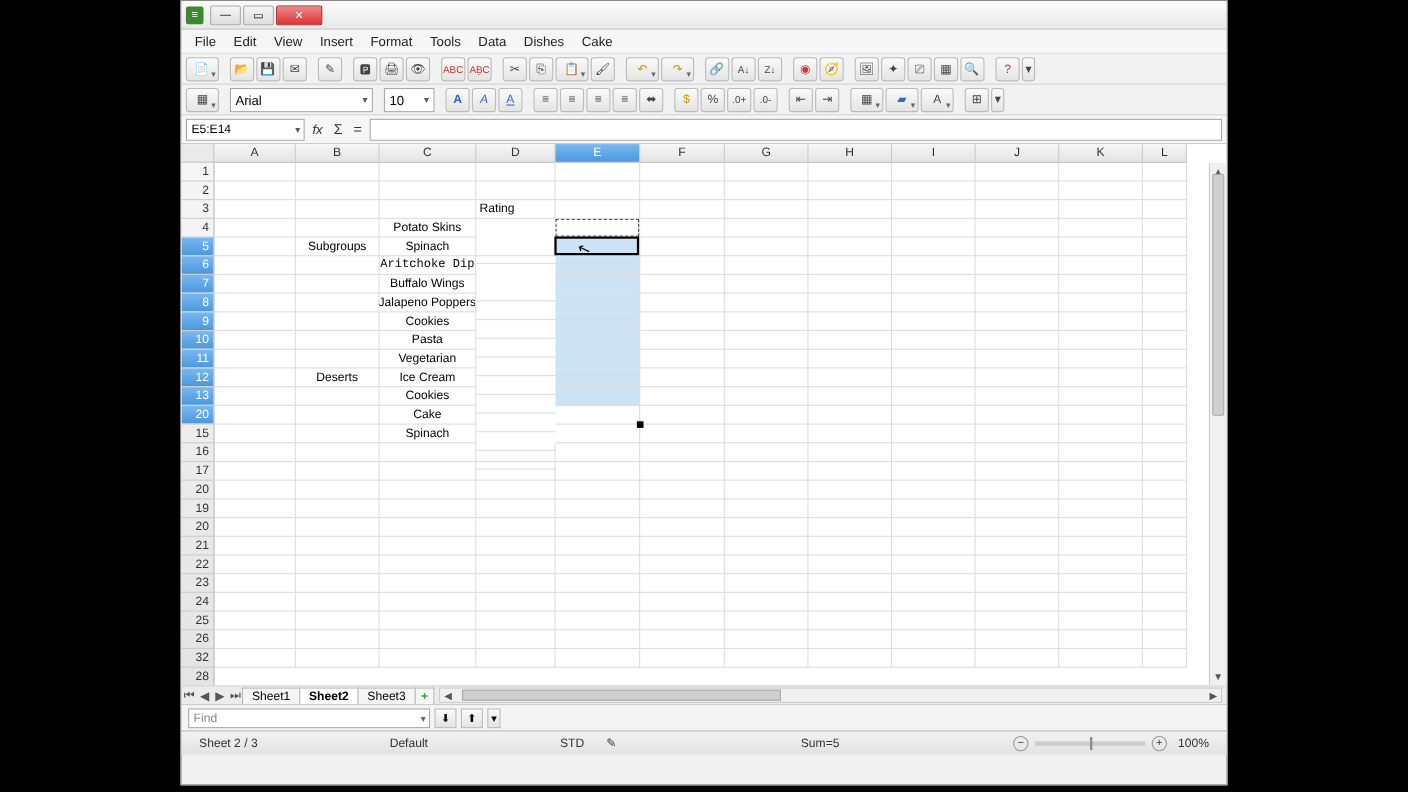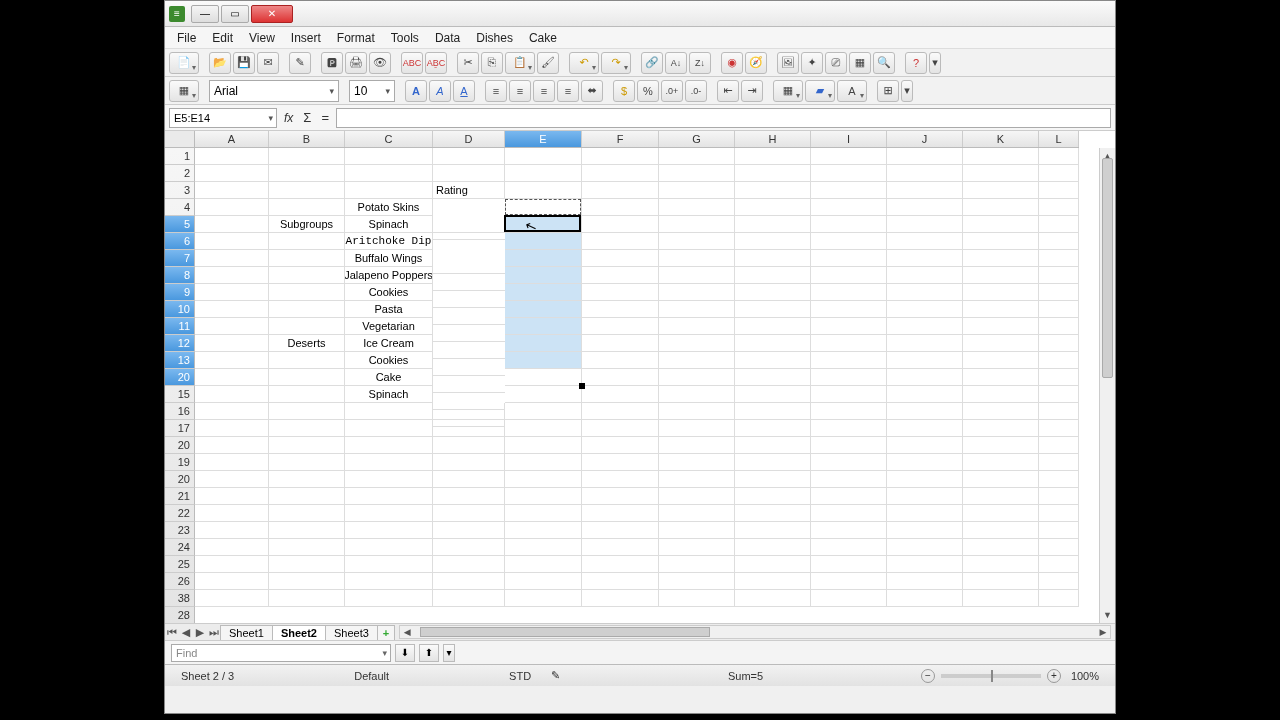--- a/index.html
+++ b/index.html
@@ -229,21 +229,21 @@
         <div class="rowhead">17</div>
         <div class="rowhead">20</div>
         <div class="rowhead">19</div>
         <div class="rowhead">20</div>
         <div class="rowhead">21</div>
         <div class="rowhead">22</div>
         <div class="rowhead">23</div>
         <div class="rowhead">24</div>
         <div class="rowhead">25</div>
         <div class="rowhead">26</div>
-        <div class="rowhead">38</div>
+        <div class="rowhead">32</div>
         <div class="rowhead">28</div>
       </div>
     <div class="grid" id="grid">
         <div class="row">
           <div class="cell" style="width: 74px;"></div>
           <div class="cell" style="width: 76px;"></div>
           <div class="cell" style="width: 88px;"></div>
           <div class="cell" style="width: 72px;"></div>
           <div class="cell" style="width: 77px;"></div>
           <div class="cell" style="width: 77px;"></div>

